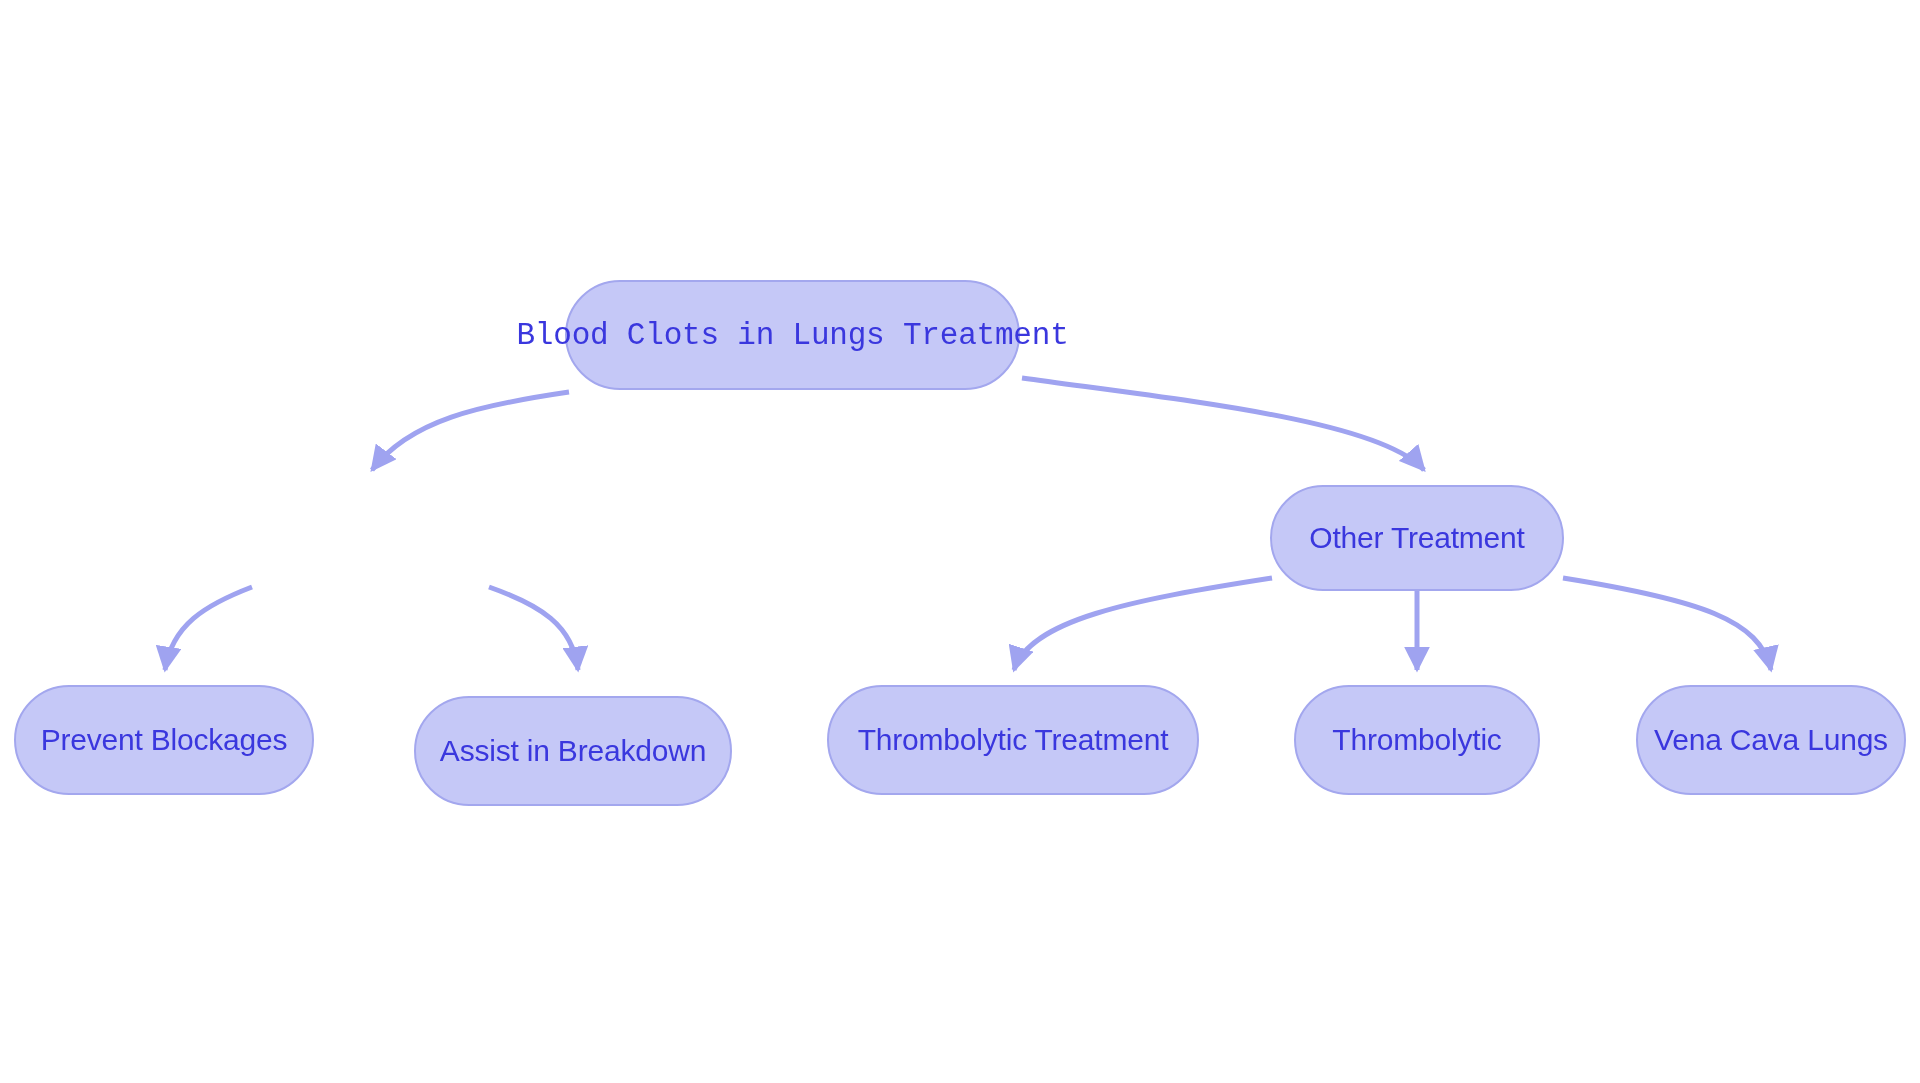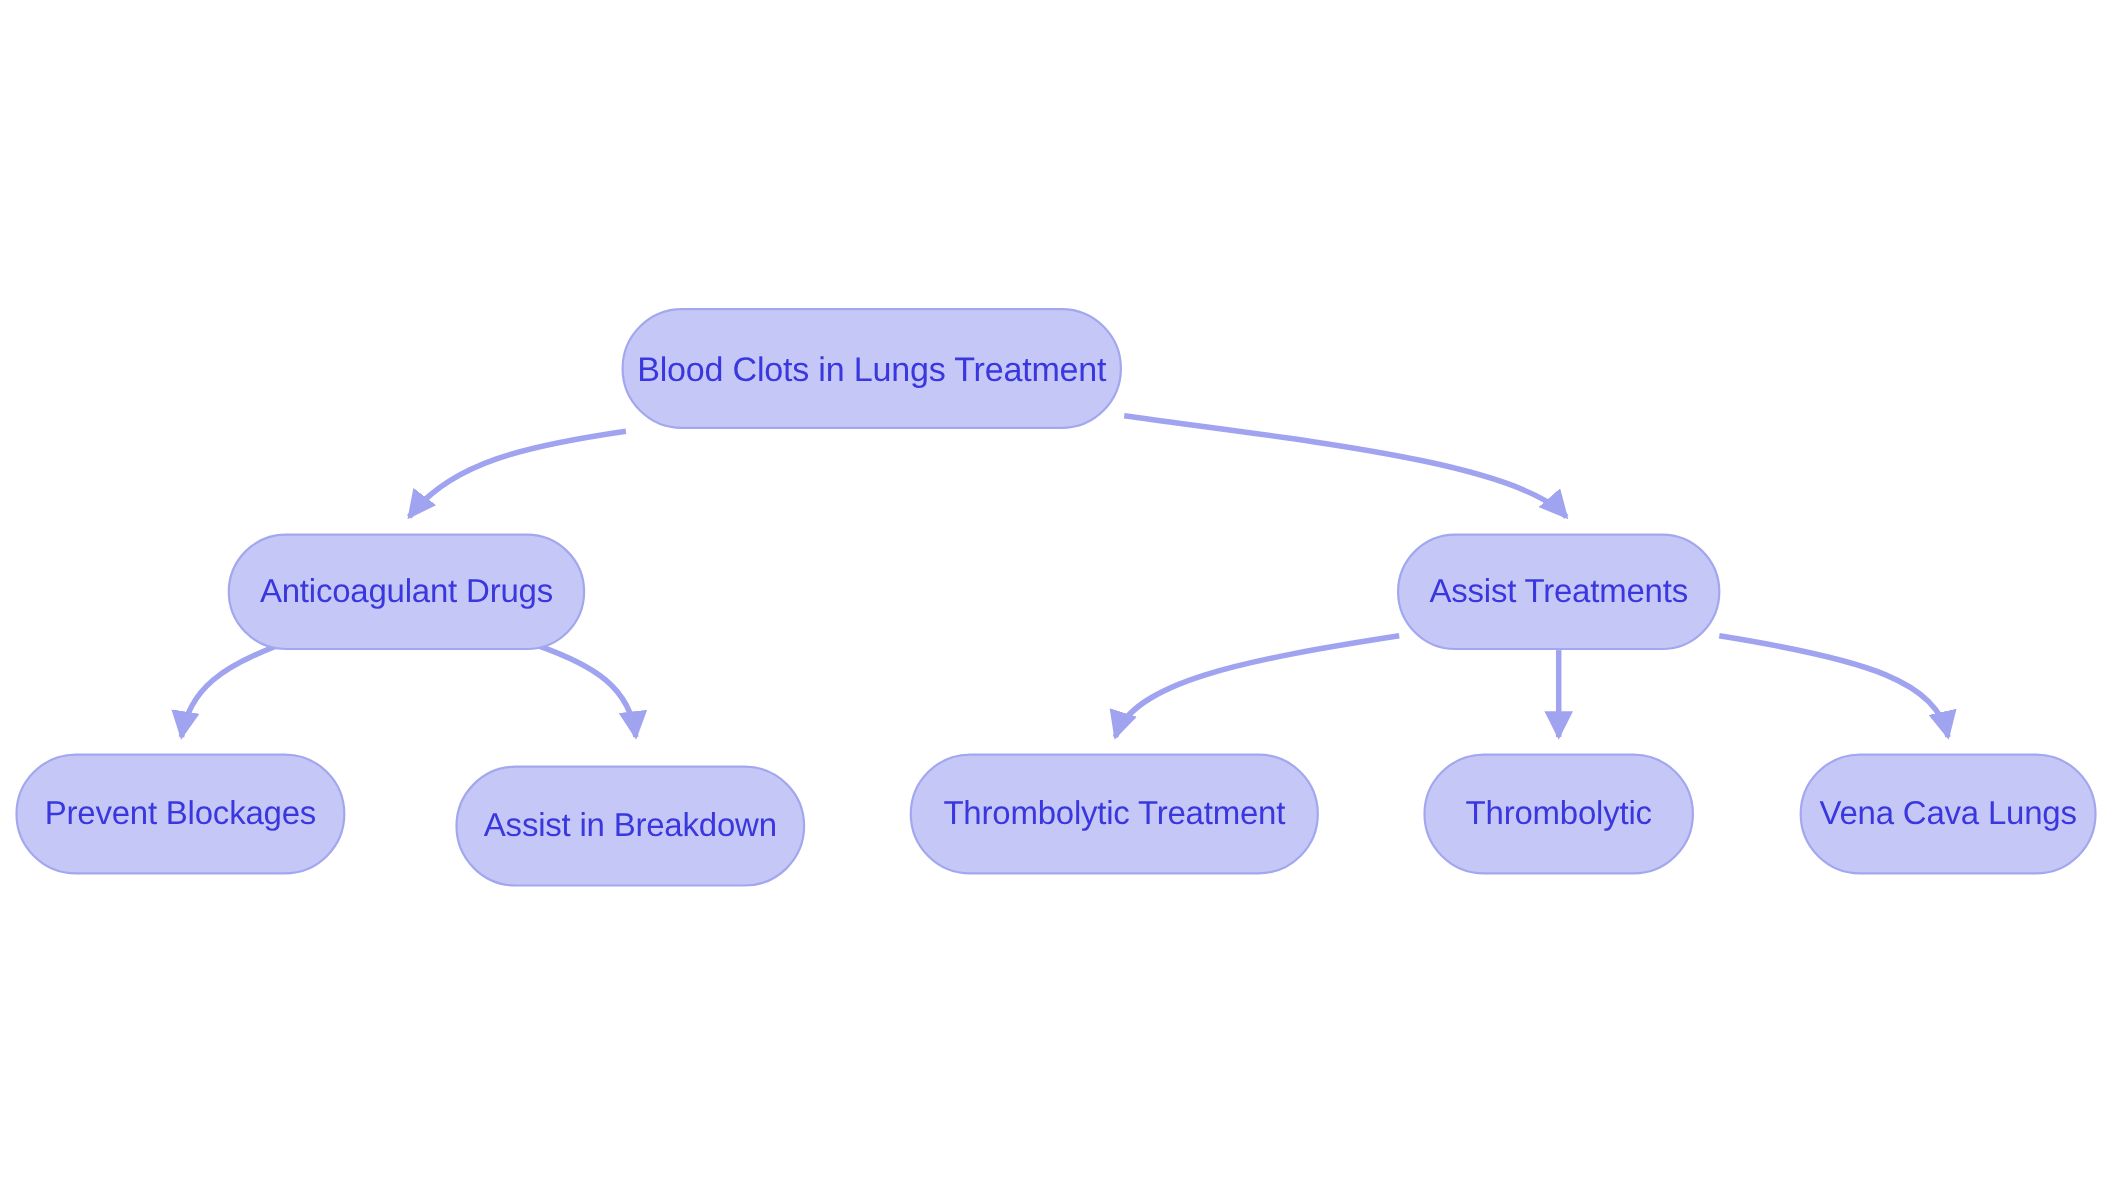--- a/index.html
+++ b/index.html
@@ -36,21 +36,21 @@
     white-space: nowrap;
   }
   .node-label {
     font-family: "Liberation Sans", sans-serif;
     font-size: 30px;
     font-weight: 400;
     letter-spacing: -0.2px;
     color: #3a37de;
     line-height: 1;
   }
-  .node.root .node-label { font-size: 31px; }
+  .node.root .node-label { font-size: 31px; font-family: Liberation Mono, monospace; }
 </style>
 </head>
 <body>
 
 <div id="canvas">
 
   <svg id="edge-layer" viewBox="0 0 1920 1083" width="1920" height="1083" xmlns="http://www.w3.org/2000/svg">
     <defs>
       <marker id="arrow" viewBox="0 0 10 10" refX="9" refY="5" markerWidth="5.2" markerHeight="5.2" orient="auto-start-reverse">
         <path d="M 0 0 L 10 5 L 0 10 z" fill="#9fa3f0"></path>
@@ -71,26 +71,23 @@
       <path d="M 1417 591 L 1417 670" marker-end="url(#arrow)"></path>
 
       <path d="M 1563 578 C 1700 600, 1760 620, 1771 670" marker-end="url(#arrow)"></path>
     </g>
   </svg>
 
   <div class="node root" style="left:565px; top:280px; width:455px; height:110px;">
     <span class="node-label">Blood Clots in Lungs Treatment</span>
   </div>
 
-  <div class="node" style="left:207px; top:485px; width:325px; height:106px;">
-    <span class="node-label">Anticoagulant Drugs</span>
-  </div>
 
   <div class="node" style="left:1270px; top:485px; width:294px; height:106px;">
-    <span class="node-label">Assist Treatments</span>
+    <span class="node-label">Other Treatment</span>
   </div>
 
   <div class="node" style="left:14px; top:685px; width:300px; height:110px;align-items:center;">
     <span class="node-label">Prevent Blockages</span>
   </div>
 
   <div class="node" style="left:414px; top:696px; width:318px; height:110px;">
     <span class="node-label">Assist in Breakdown</span>
   </div>
 

